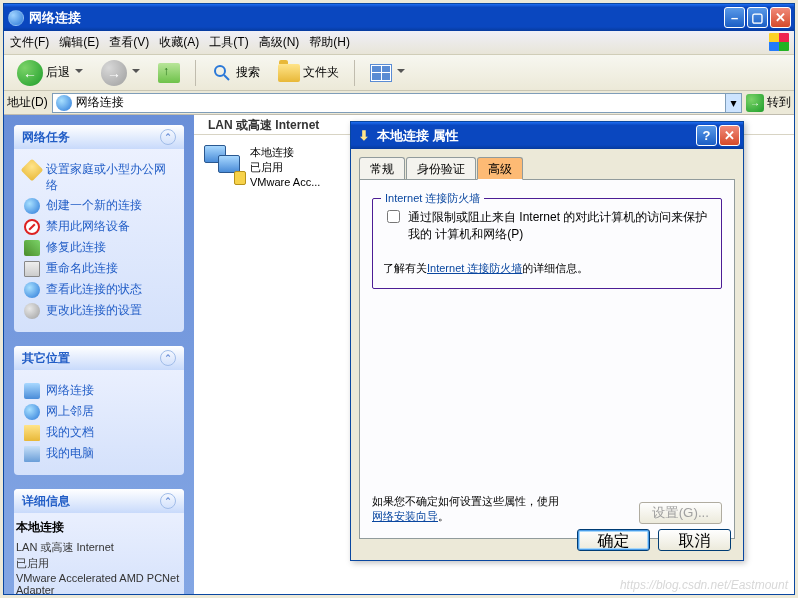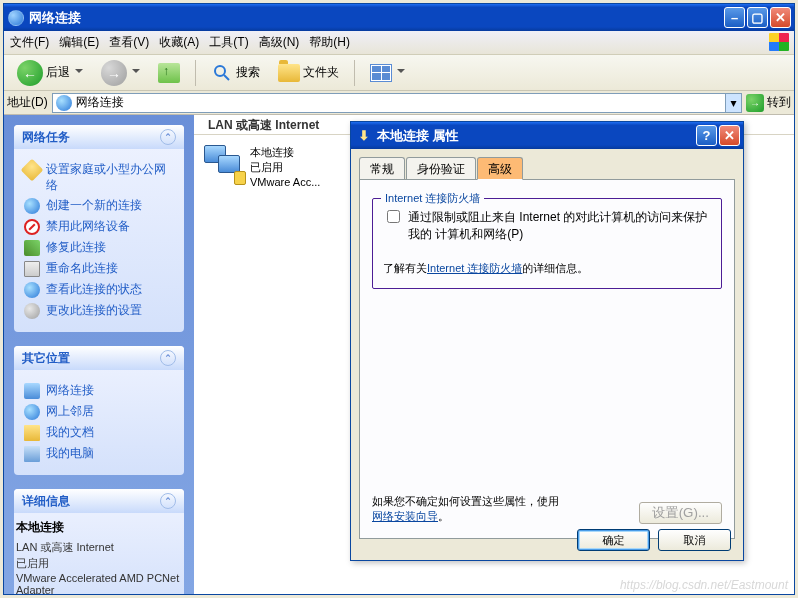--- a/index.html
+++ b/index.html
@@ -98,21 +98,21 @@
 .chkrow { display: flex; align-items: flex-start; gap: 5px; line-height: 1.4; }
 .chkrow input { margin-top: 1px; }
 .lrn { margin-top: 18px; font-size: 11px; }
 .lrn a { color: #0a47a0; text-decoration: underline; cursor: pointer; }
 
 .bottomtxt { position: absolute; bottom: 14px; left: 12px; right: 12px; font-size: 11px; display: flex; justify-content: space-between; align-items: flex-end; }
 .bottomtxt a { color: #0a47a0; text-decoration: underline; cursor: pointer; }
 .setbtn { height: 22px; padding: 0 12px; border: 1px solid #b0acA0; background: linear-gradient(#fefefe,#eceadb); border-radius: 3px; color: #a0a0a0; }
 
 .dlgbtnrow { position: absolute; bottom: 9px; right: 12px; display: flex; gap: 8px; }
-.pushbtn { width: 73px; height: 22px; border: 1px solid #003c74; background: linear-gradient(#fefefe,#eceadb); border-radius: 3px; cursor: pointer; font-size: 11px; }
+.pushbtn { width: 73px; height: 22px; border: 1px solid #003c74; background: linear-gradient(#fefefe,#eceadb); border-radius: 3px; cursor: pointer; font-size: 16px; }
 .pushbtn.ok { box-shadow: 0 0 0 1px #4a9ce8 inset, 0 0 0 2px #a8d8fa inset; }
 
 .watermark { position: absolute; right: 10px; bottom: 6px; color: #b0b0b0; font-size: 12px; font-style: italic; z-index: 20; opacity: .5; }
 </style>
 </head>
 <body>
 
 <div class="mainwin">
 
   <div class="titlebar">

